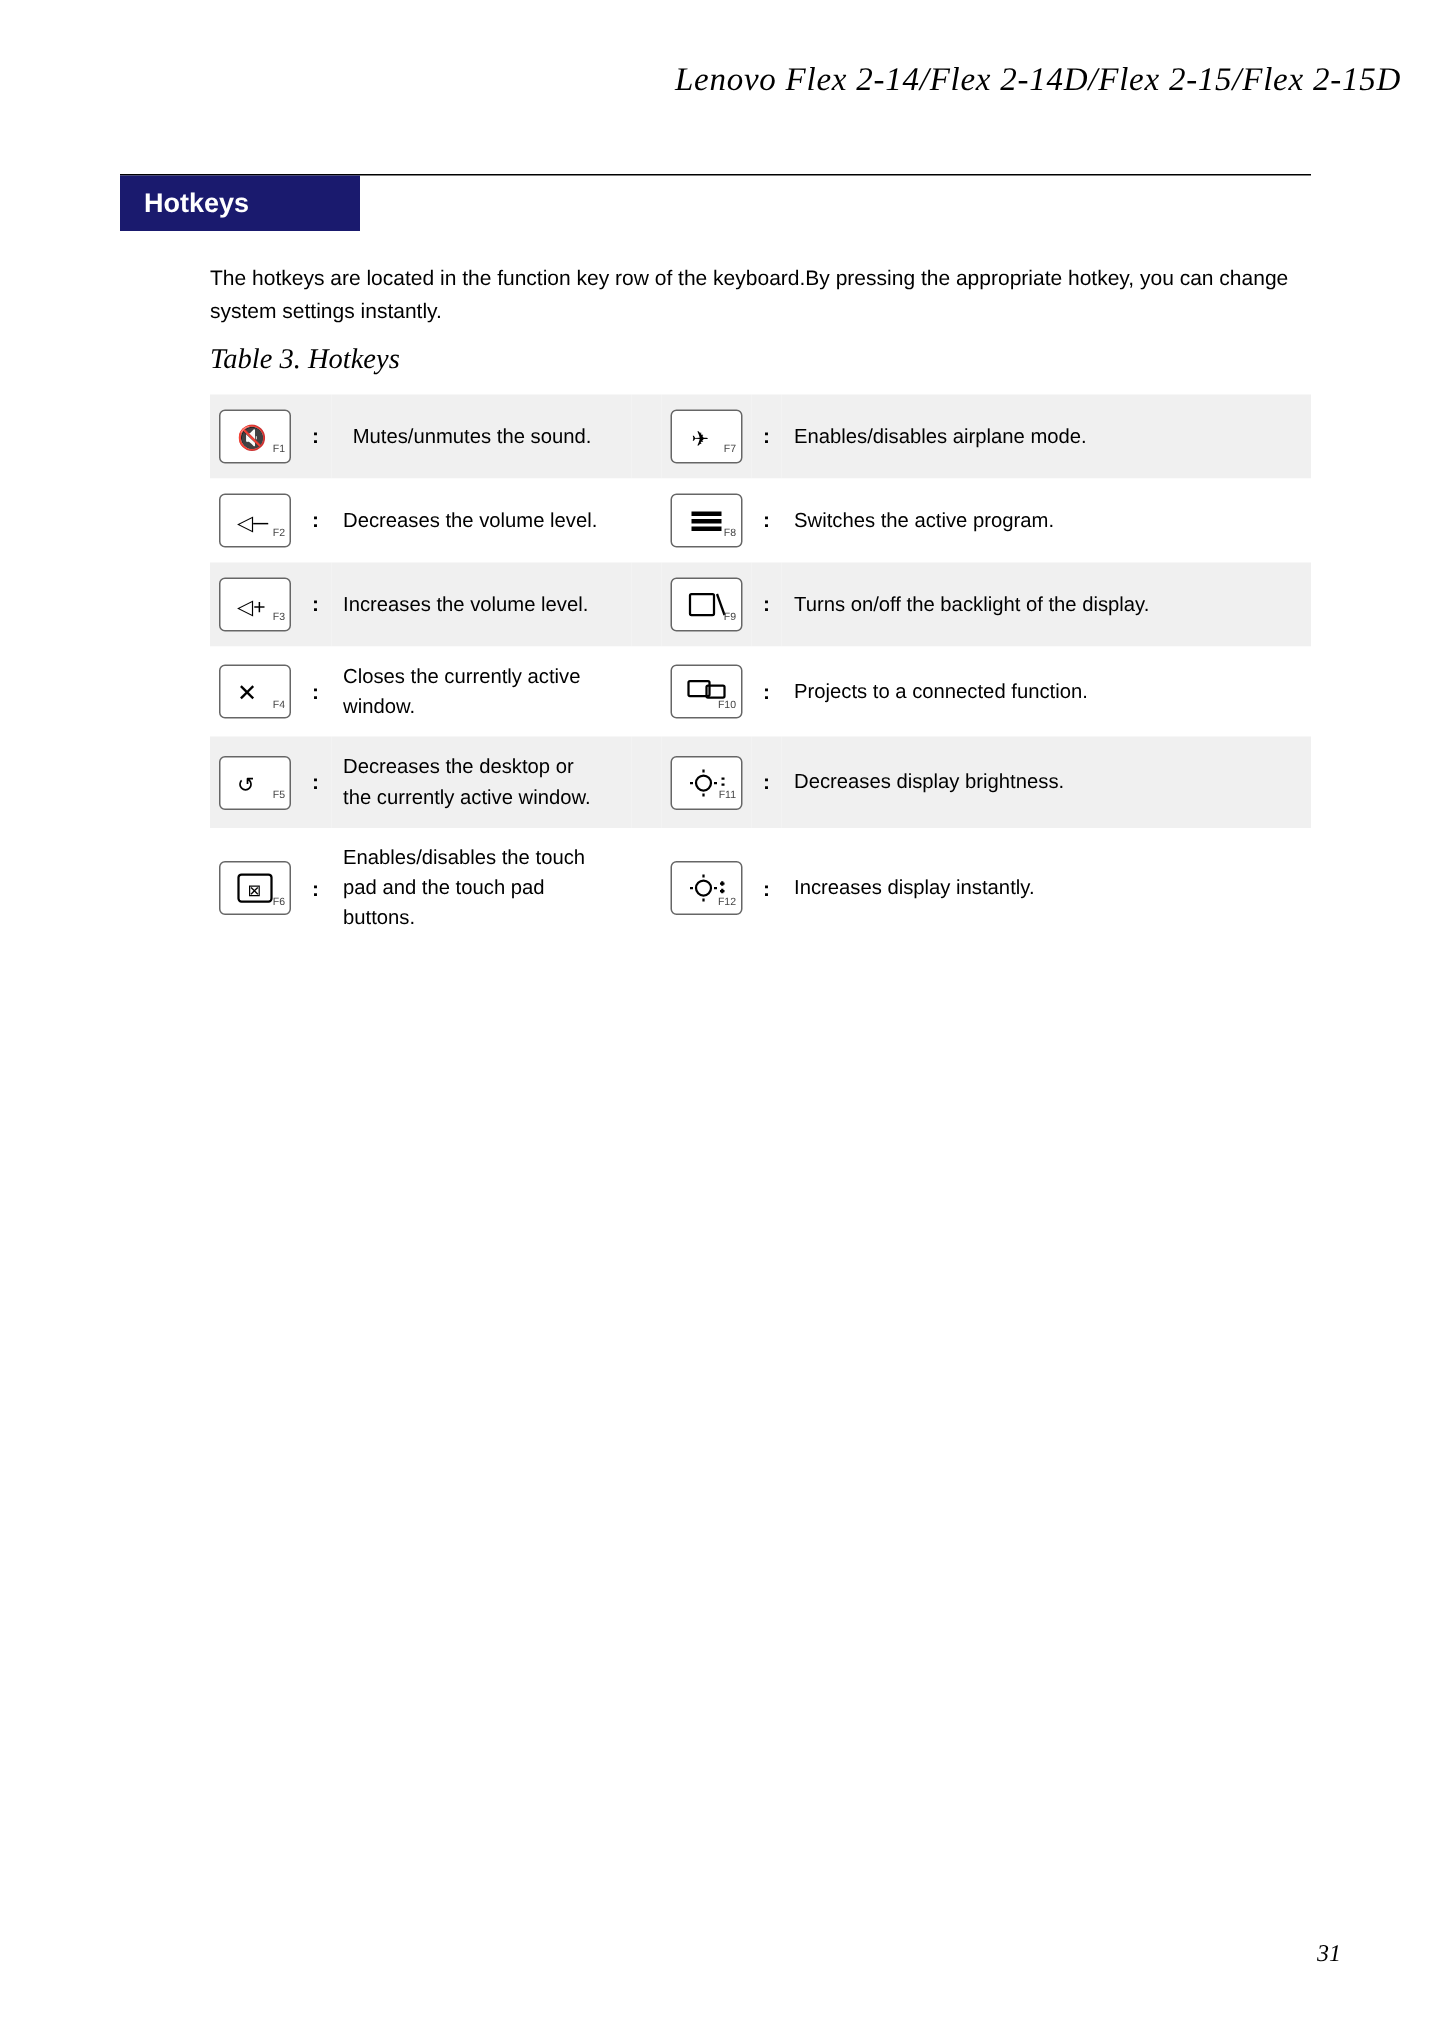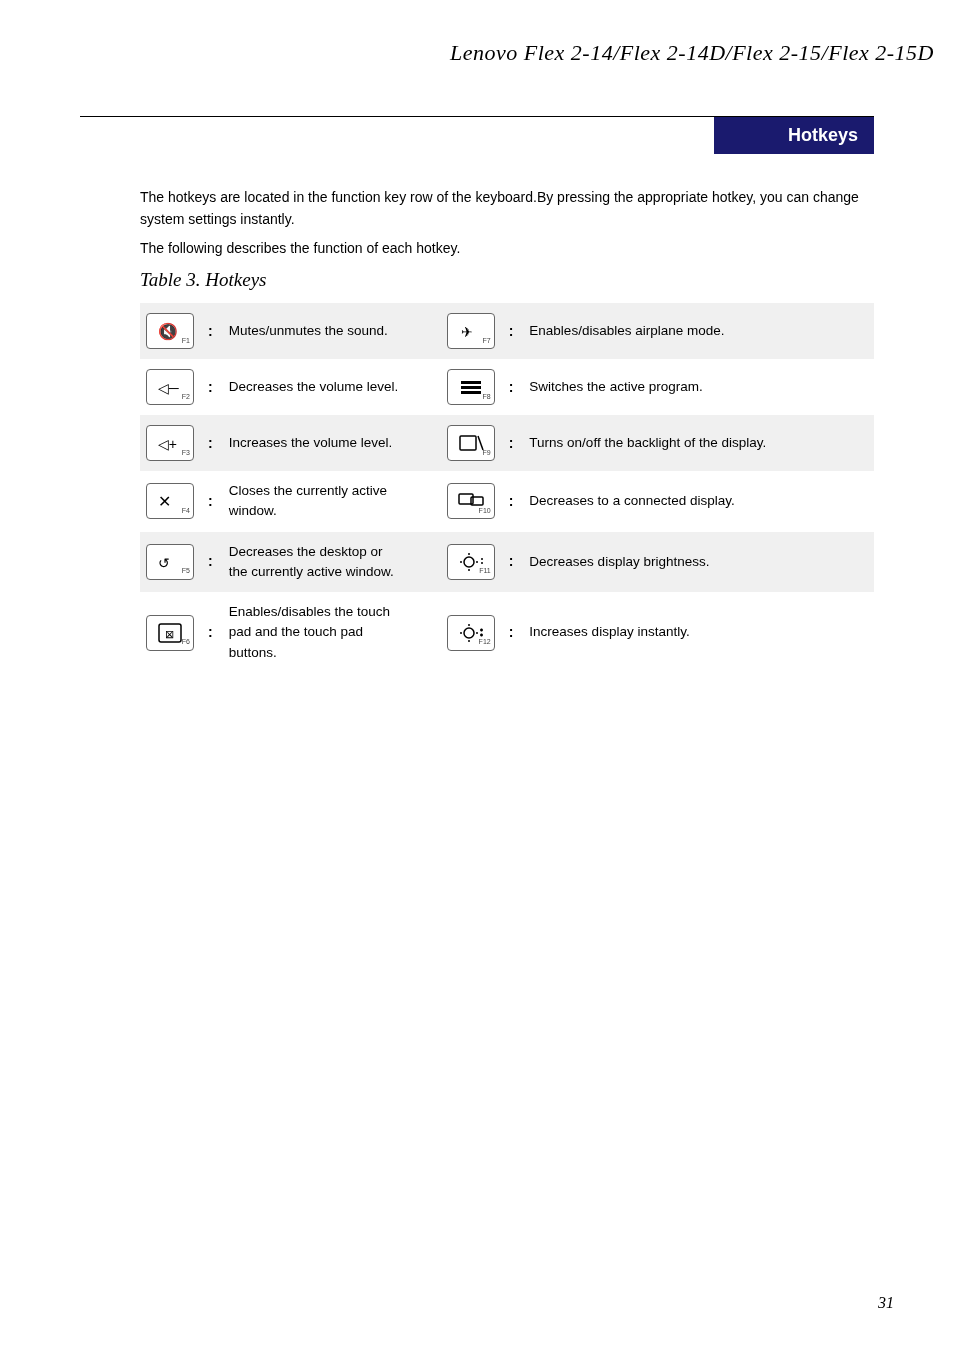--- a/index.html
+++ b/index.html
@@ -32,25 +32,24 @@
 
     .section-header-text {
       font-size: 18px;
       font-weight: bold;
       font-style: normal;
       font-family: Arial, sans-serif;
     }
 
     .section-header-container {
       margin: 20px 40px 0;
-      text-align: right;
     }
 
     .content-area {
-      margin: 32px 80px 20px 140px;
+      margin: 20px 80px 20px 140px;
     }
 
     .intro-text {
       font-size: 14px;
       line-height: 1.6;
       margin-bottom: 6px;
       font-family: Arial, sans-serif;
     }
 
     .table-caption {
@@ -107,34 +106,33 @@
 
 <div class="section-header-container">
   <hr class="divider-line">
   <div class="section-header">
     <span class="section-header-text">Hotkeys</span>
   </div>
 </div>
 
 <div class="content-area">
   <p class="intro-text">The hotkeys are located in the function key row of the keyboard.By pressing the appropriate hotkey, you can change system settings instantly.</p>
-  <p class="intro-text">The following describes the function of each hotkey.</p>
   <p class="table-caption">Table 3. Hotkeys</p>
 
   <table class="hotkeys-table">
     <tbody id="hotkeys-tbody">
     <tr>
           <td style="width: 60px; text-align: center; padding: 10px 4px; vertical-align: middle;"><div style="display:inline-flex;flex-direction:column;align-items:center;justify-content:center;border:1.5px solid #666;border-radius:4px;width:48px;height:36px;position:relative;background:#fff;">
       <svg width="28" height="22" viewBox="0 0 28 22">
                 <text x="2" y="17" font-size="16">🔇</text>
               </svg>
       <span style="font-size:7px;color:#444;position:absolute;bottom:2px;right:3px;">F1</span>
     </div></td>
           <td style="width: 20px; text-align: center; font-weight: bold; vertical-align: middle; font-size: 14px;">:</td>
-          <td style="width: 200px; font-size: 13.5px; font-family: Arial, sans-serif; vertical-align: middle; padding-right: 20px;">Mutes/unmutes the sound.</td>
+          <td style="width: 200px; font-size: 13.5px; font-family: Arial, sans-serif; vertical-align: middle; padding-right: 20px; text-align: center;">Mutes/unmutes the sound.</td>
           <td style="width: 20px;"></td>
           <td style="width: 60px; text-align: center; padding: 10px 4px; vertical-align: middle;"><div style="display:inline-flex;flex-direction:column;align-items:center;justify-content:center;border:1.5px solid #666;border-radius:4px;width:48px;height:36px;position:relative;background:#fff;">
       <svg width="28" height="22" viewBox="0 0 28 22">
                 <text x="4" y="17" font-size="14">✈</text>
               </svg>
       <span style="font-size:7px;color:#444;position:absolute;bottom:2px;right:3px;">F7</span>
     </div></td>
           <td style="width: 20px; text-align: center; font-weight: bold; vertical-align: middle; font-size: 14px;">:</td>
           <td style="font-size: 13.5px; font-family: Arial, sans-serif; vertical-align: middle;">Enables/disables airplane mode.</td>
         </tr>
@@ -190,21 +188,21 @@
           <td style="width: 200px; font-size: 13.5px; font-family: Arial, sans-serif; vertical-align: middle; padding-right: 20px;">Closes the currently active window.</td>
           <td style="width: 20px;"></td>
           <td style="width: 60px; text-align: center; padding: 10px 4px; vertical-align: middle;"><div style="display:inline-flex;flex-direction:column;align-items:center;justify-content:center;border:1.5px solid #666;border-radius:4px;width:48px;height:36px;position:relative;background:#fff;">
       <svg width="28" height="22" viewBox="0 0 28 22">
                 <rect x="2" y="4" width="14" height="10" rx="1" fill="none" stroke="#000" stroke-width="1.5"></rect>
                 <rect x="14" y="7" width="12" height="8" rx="1" fill="none" stroke="#000" stroke-width="1.5"></rect>
               </svg>
       <span style="font-size:7px;color:#444;position:absolute;bottom:2px;right:3px;">F10</span>
     </div></td>
           <td style="width: 20px; text-align: center; font-weight: bold; vertical-align: middle; font-size: 14px;">:</td>
-          <td style="font-size: 13.5px; font-family: Arial, sans-serif; vertical-align: middle;">Decreases to a connected display.</td>
+          <td style="font-size: 13.5px; font-family: Arial, sans-serif; vertical-align: middle;">Projects to a connected function.</td>
         </tr>
         <tr>
           <td style="width: 60px; text-align: center; padding: 10px 4px; vertical-align: middle;"><div style="display:inline-flex;flex-direction:column;align-items:center;justify-content:center;border:1.5px solid #666;border-radius:4px;width:48px;height:36px;position:relative;background:#fff;">
       <svg width="28" height="22" viewBox="0 0 28 22">
                 <text x="2" y="17" font-size="14">↺</text>
               </svg>
       <span style="font-size:7px;color:#444;position:absolute;bottom:2px;right:3px;">F5</span>
     </div></td>
           <td style="width: 20px; text-align: center; font-weight: bold; vertical-align: middle; font-size: 14px;">:</td>
           <td style="width: 200px; font-size: 13.5px; font-family: Arial, sans-serif; vertical-align: middle; padding-right: 20px;">Decreases the desktop or the currently active window.</td>

